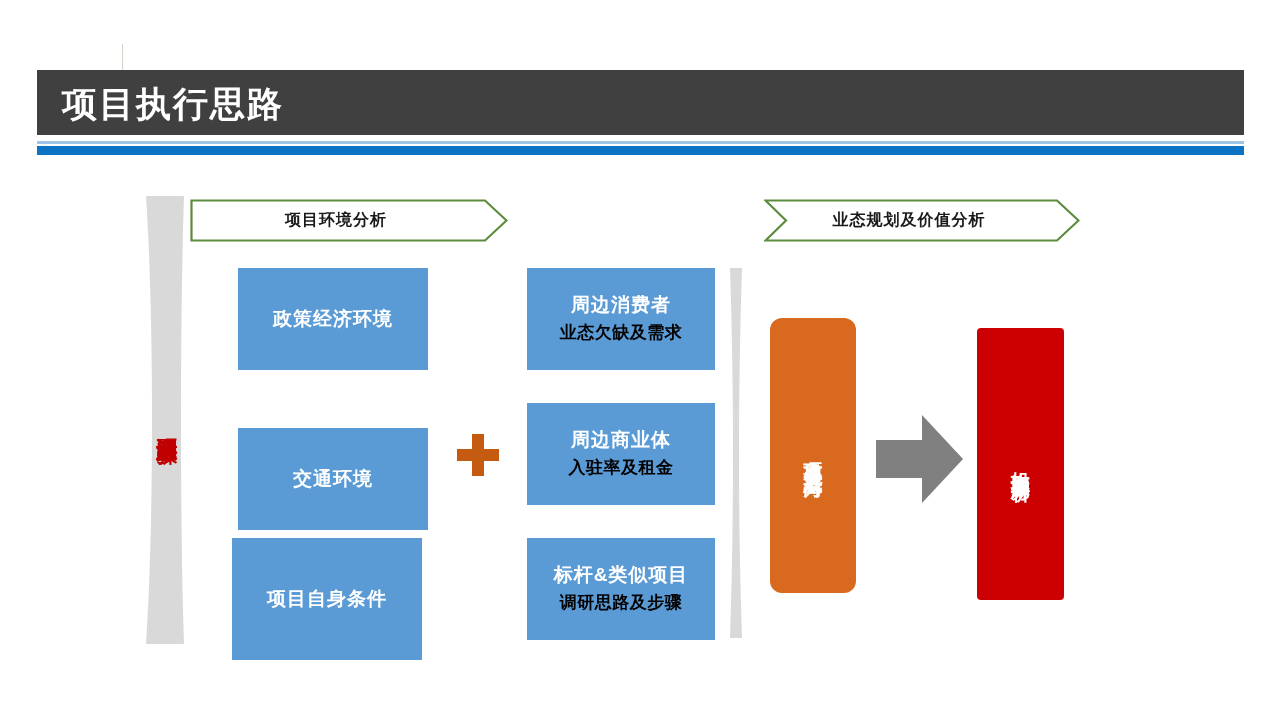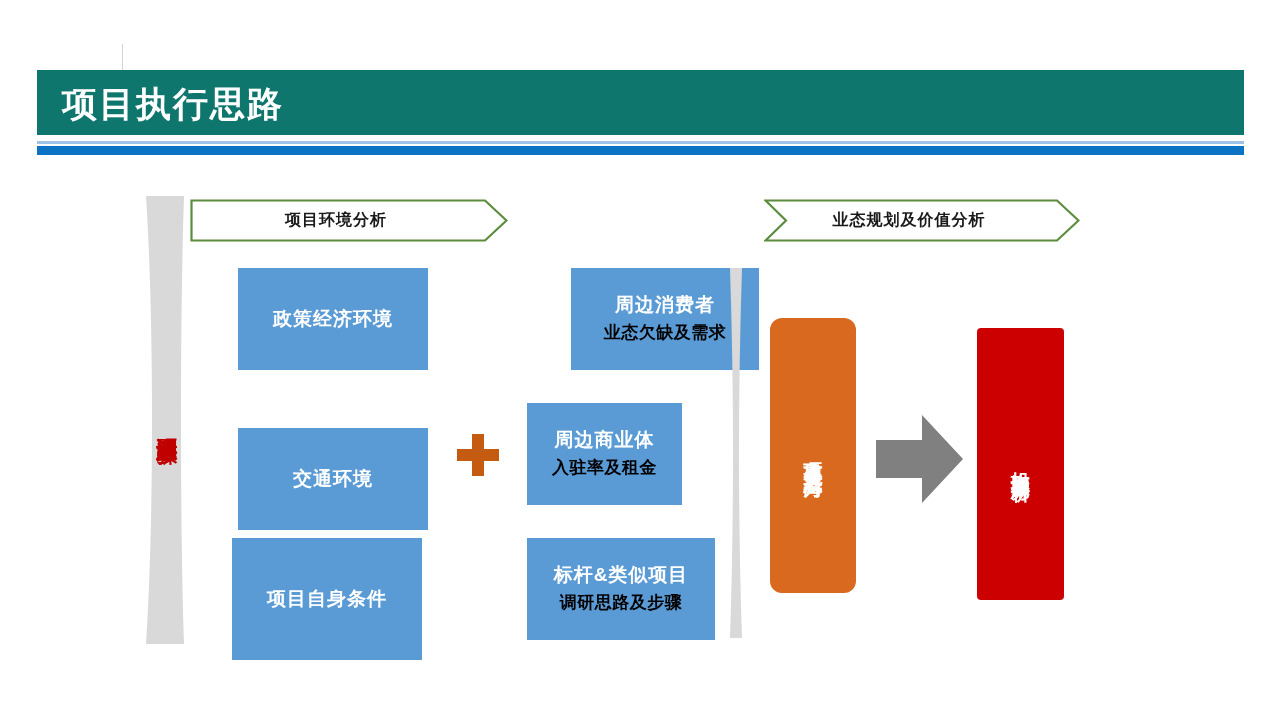--- a/index.html
+++ b/index.html
@@ -30,21 +30,21 @@
     width: 1px;
     height: 28px;
     background: #d8d3c8;
   }
   .header-bar {
     position: absolute;
     left: 37px;
     top: 70px;
     width: 1207px;
     height: 65px;
-    background: #0f766e;
+    background: #404040;
   }
   .header-title {
     position: absolute;
     left: 25px;
     top: 50%;
     transform: translateY(-50%);
     color: #ffffff;
     font-size: 35px;
     font-weight: bold;
     letter-spacing: 2px;
@@ -152,22 +152,22 @@
     letter-spacing: 0.5px;
     line-height: 1.2;
     margin-top: 6px;
     white-space: nowrap;
   }
 
   .c1-r1 { left: 238px; top: 268px; width: 190px; height: 102px; }
   .c1-r2 { left: 238px; top: 403px; width: 190px; height: 102px; margin-top: 25px; }
   .c1-r3 { left: 232px; top: 538px; width: 190px; height: 122px; align-items: center; }
 
-  .c2-r1 { left: 527px; top: 268px; width: 188px; height: 102px; margin-left: 44px; }
-  .c2-r2 { left: 527px; top: 403px; width: 155px; height: 102px; }
+  .c2-r1 { left: 527px; top: 268px; width: 188px; height: 102px; }
+  .c2-r2 { left: 527px; top: 403px; width: 188px; height: 102px; }
   .c2-r3 { left: 527px; top: 538px; width: 188px; height: 102px; }
 
   
   .plus-sign {
     position: absolute;
     left: 455px;
     top: 432px;
     width: 46px;
     height: 46px;
   }

